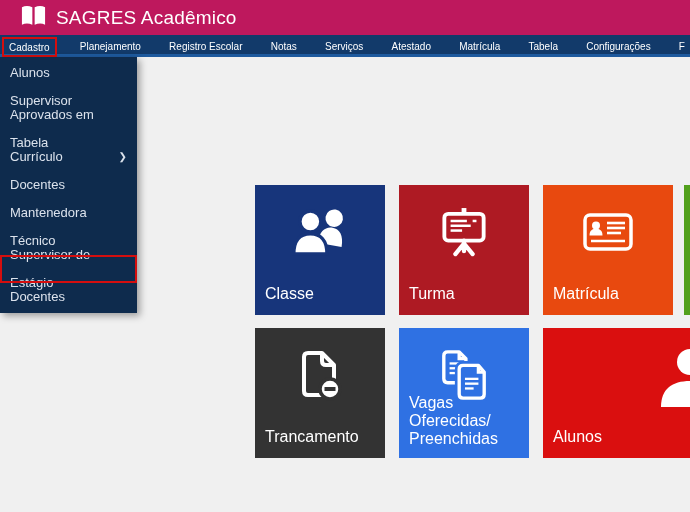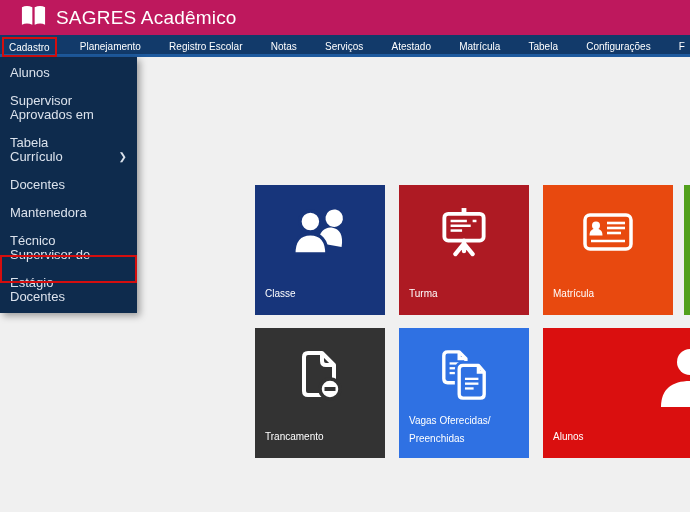--- a/index.html
+++ b/index.html
@@ -51,21 +51,21 @@
   .tile {
     position:absolute; width:130px; height:130px; background:var(--tile-bg);
     cursor:pointer;
   }
   .tile-icon {
     position:absolute; left:0; top:20px; width:100%; height:54px;
     display:flex; align-items:center; justify-content:center;
   }
   .tile-label {
     position:absolute; left:10px; bottom:12px; right:4px;
-    color:#fff; font-size:10px; line-height:18px;
+    color:#fff; font-size:16px; line-height:18px;
   }
   .tile-label .line { display:block; }
 
   #tile-classe      { left:255px; top:185px; }
   #tile-turma       { left:399px; top:185px; }
   #tile-matricula   { left:543px; top:185px; }
   #tile-green       { left:684px; top:185px; }
   #tile-trancamento { left:255px; top:328px; }
   #tile-vagas       { left:399px; top:328px; }
   #tile-alunos      { left:543px; top:328px; width:294px; }

